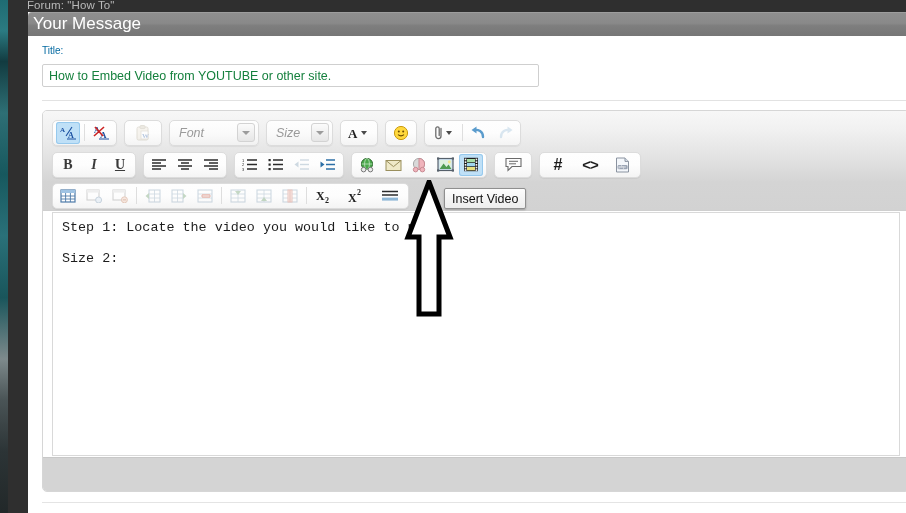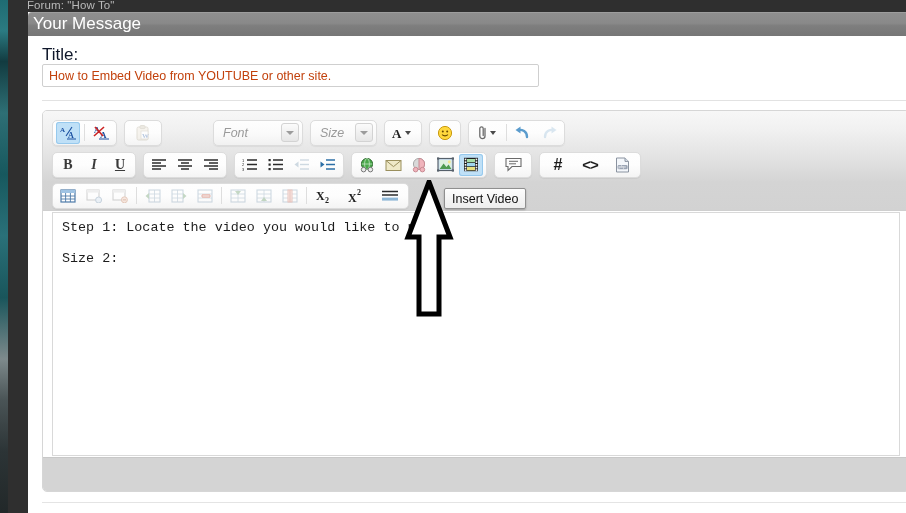--- a/index.html
+++ b/index.html
@@ -46,27 +46,27 @@
 
   
   .page-body {
     position:absolute; left:28px; top:36px; right:0; bottom:0;
     background:#ffffff;
   }
 
   
   .title-label {
     position:absolute; left:42px; top:45px;
-    font-size:17px; color:#0f172a; white-space:nowrap;
+    font-size:10px; color:#0369a1; white-space:nowrap;
   }
   .title-input {
     position:absolute; left:42px; top:64px; width:497px; height:23px;
     border:1px solid #cfcfcf; border-radius:2px; background:#fff;
     font-family:"Liberation Sans", sans-serif;
-    font-size:12.5px; color:#c2410c; padding:0 6px; line-height:21px;
+    font-size:12.5px; color:#15803d; padding:0 6px; line-height:21px;
   }
 
   
   .hr-top {
     position:absolute; left:42px; top:100px; right:0; height:1px; background:#e2e2e2;
   }
 
   
   .editor-shell {
     position:absolute; left:42px; top:110px; right:-4px; height:382px;
@@ -118,21 +118,21 @@
     width:18px; height:19px; margin-left:6px;
     border:1px solid #d3d3d3; border-radius:3px;
     background: linear-gradient(to bottom,#fbfbfb,#e6e6e6);
     display:flex; align-items:center; justify-content:center;
   }
   .tb-select .arrow::after {
     content:""; width:0;height:0;
     border-left:4px solid transparent; border-right:4px solid transparent;
     border-top:4px solid #9b9b9b;
   }
-  .sel-font { width:90px;margin-left:44px; }
+  .sel-font { width:90px; }
   .sel-size { width:67px; }
   .ico-bold { font-weight:bold; font-family:"Liberation Serif", serif; font-size:14px; }
   .ico-ital { font-style:italic; font-weight:bold; font-family:"Liberation Serif", serif; font-size:14px; }
   .ico-und  { text-decoration:underline; font-weight:bold; font-family:"Liberation Serif", serif; font-size:14px; }
 
   
   .editor-content {
     position:absolute; left:9px; top:101px; right:9px; bottom:35px;
     background:#ffffff; border:1px solid #d9d9d9;
     padding:7px 9px;

